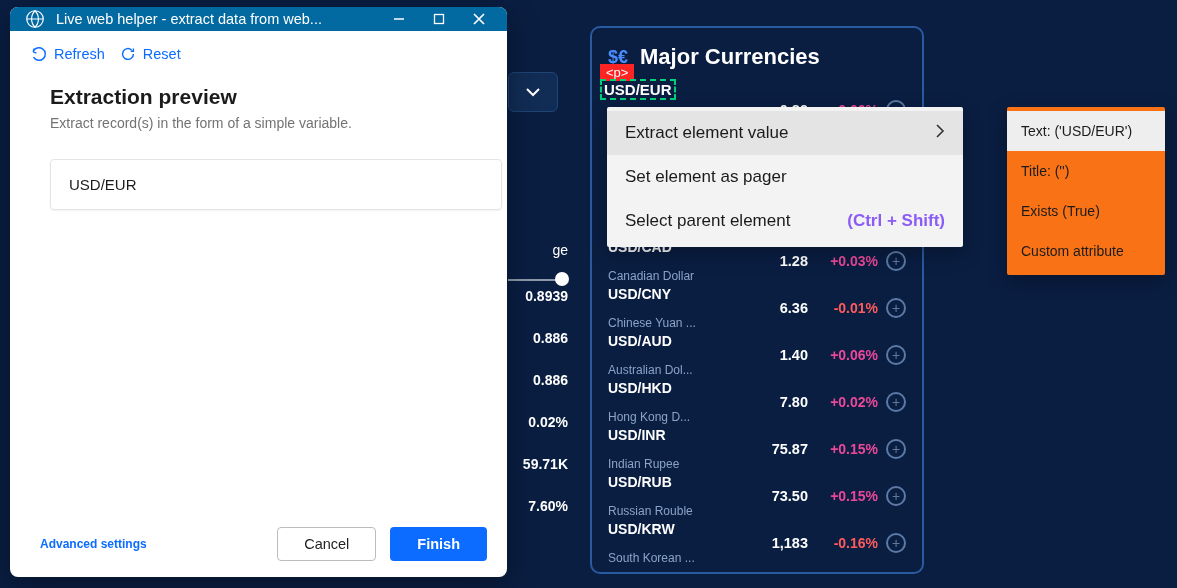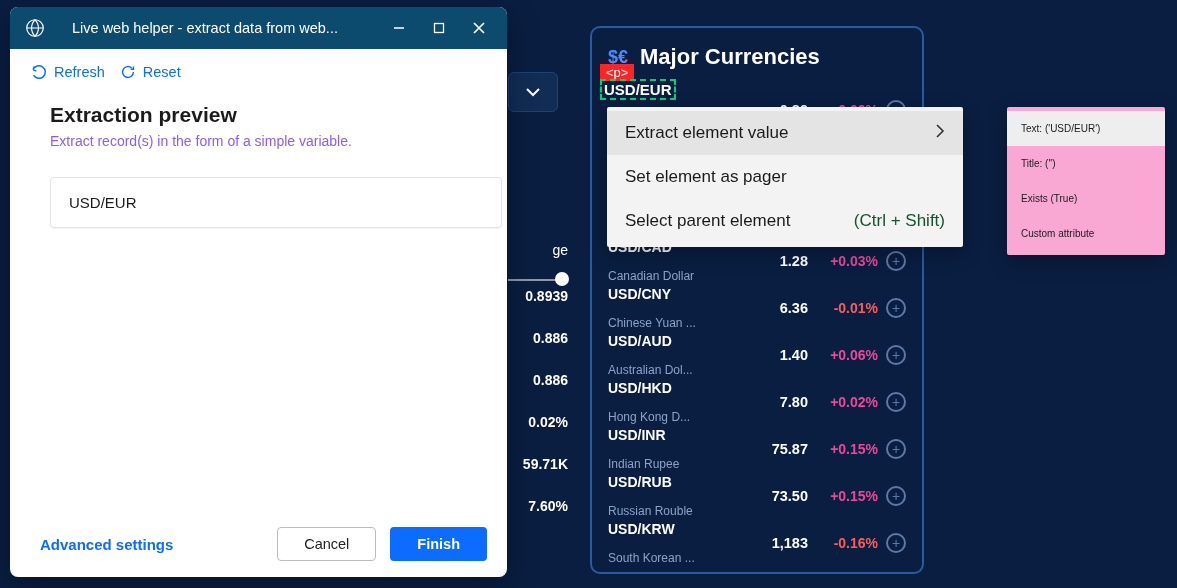--- a/index.html
+++ b/index.html
@@ -5,43 +5,42 @@
 * { margin: 0; padding: 0; box-sizing: border-box; font-family: "Segoe UI", Arial, sans-serif; }
 body { width: 1177px; height: 588px; background: #0a1e42; overflow: hidden; position: relative; }
 
 
 .dialog {
   position: absolute; left: 10px; top: 7px; width: 497px; height: 570px;
   background: #fff; border-radius: 8px; box-shadow: 0 8px 30px rgba(0,0,0,0.35);
   display: flex; flex-direction: column; z-index: 40; overflow: hidden;
 }
 .titlebar {
-  height: 42px; background: #0c4a6e; color: #fff; display: flex; align-items: center;
+  height: 24px; background: #0369a1; color: #fff; display: flex; align-items: center;
   padding: 0 8px 0 14px;
-  gap: 16px;
 }
 .titlebar .globe { width: 22px; height: 22px; margin-right: 10px; flex-shrink: 0; }
 .titlebar .title { flex: 1; font-size: 14.5px; white-space: nowrap; overflow: hidden; text-overflow: ellipsis; }
 .winbtns { display: flex; height: 100%; }
 .winbtn { width: 40px; display: flex; align-items: center; justify-content: center; color: #fff; }
 
 .toolbar { display: flex; gap: 14px; padding: 14px 20px 12px; color: #0b6cff; font-size: 14.5px; }
 .toolbtn { display: flex; align-items: center; gap: 6px; cursor: pointer; }
 .toolbtn svg { width: 18px; height: 18px; }
 
 .content { padding: 10px 40px 0; flex: 1; color: #1b1b1b; }
 .heading { font-size: 21px; font-weight: 600; margin-bottom: 6px; }
-.sub { font-size: 14px; color: #8b5cf6; margin-bottom: 28px; }
+.sub { font-size: 14px; color: #737373; margin-bottom: 28px; }
 .valuecard {
   border: 1px solid #e3e3e3; border-radius: 4px; padding: 16px 18px; font-size: 15px;
   box-shadow: 0 1px 2px rgba(0,0,0,0.05); width: 452px;
 }
 
 .footer { display: flex; align-items: center; padding: 16px 20px 16px 30px; border-top: 0; gap: 14px;}
-.advlink { color: #0b6cff; font-size: 15px; font-weight: 600; flex: 1; }
+.advlink { color: #0b6cff; font-size: 12px; font-weight: 600; flex: 1; }
 .btn {
   height: 34px; padding: 0 26px; border-radius: 4px; font-size: 14.5px; cursor: pointer;
   display: inline-flex; align-items: center; justify-content: center; border: 1px solid transparent;
 }
 .btn.primary { background: #0b6cff; color: #fff; font-weight: 600; }
 .btn.secondary { background: #fff; border-color: #bcbcbc; color: #222; }
 
 
 .rightstats {
   position: absolute; left: 508px; top: 242px; width: 60px; color: #fff; text-align: right;
@@ -94,28 +93,28 @@
 
 
 .ctx1 {
   position: absolute; left: 607px; top: 107px; width: 356px; background: #f3f3f3;
   box-shadow: 0 6px 20px rgba(0,0,0,0.3); z-index: 60; padding: 4px 0;
   font-size: 17px; color: #1b1b1b; border-radius: 2px;
 }
 .ctx1 .mi { padding: 12px 18px; display: flex; align-items: center; }
 .ctx1 .mi.hover { background: #e4e4e4; }
 .ctx1 .mi .milab { flex: 1; }
-.ctx1 .mi .hint { color: #14532d; margin-left: 20px;}
+.ctx1 .mi .hint { color: #8b5cf6; margin-left: 20px; font-weight: bold;}
 .ctx1 .chev { color: #333; }
 
 
 .ctx2 {
-  position: absolute; left: 1007px; top: 107px; width: 158px; background: #f9a8d4;
+  position: absolute; left: 1007px; top: 107px; width: 158px; background: #f97316;
   box-shadow: 0 6px 20px rgba(0,0,0,0.3); z-index: 61; padding: 4px 0;
-  font-size: 10px; color: #1b1b1b; border-radius: 2px;
+  font-size: 14px; color: #1b1b1b; border-radius: 2px;
 }
 .ctx2 .mi { padding: 12px 14px; white-space: nowrap; }
 .ctx2 .mi.hover { background: #eee; }
 
 </style>
 </head>
 <body>
 
 <div class="dropdown">
   <svg viewBox="0 0 16 16">

